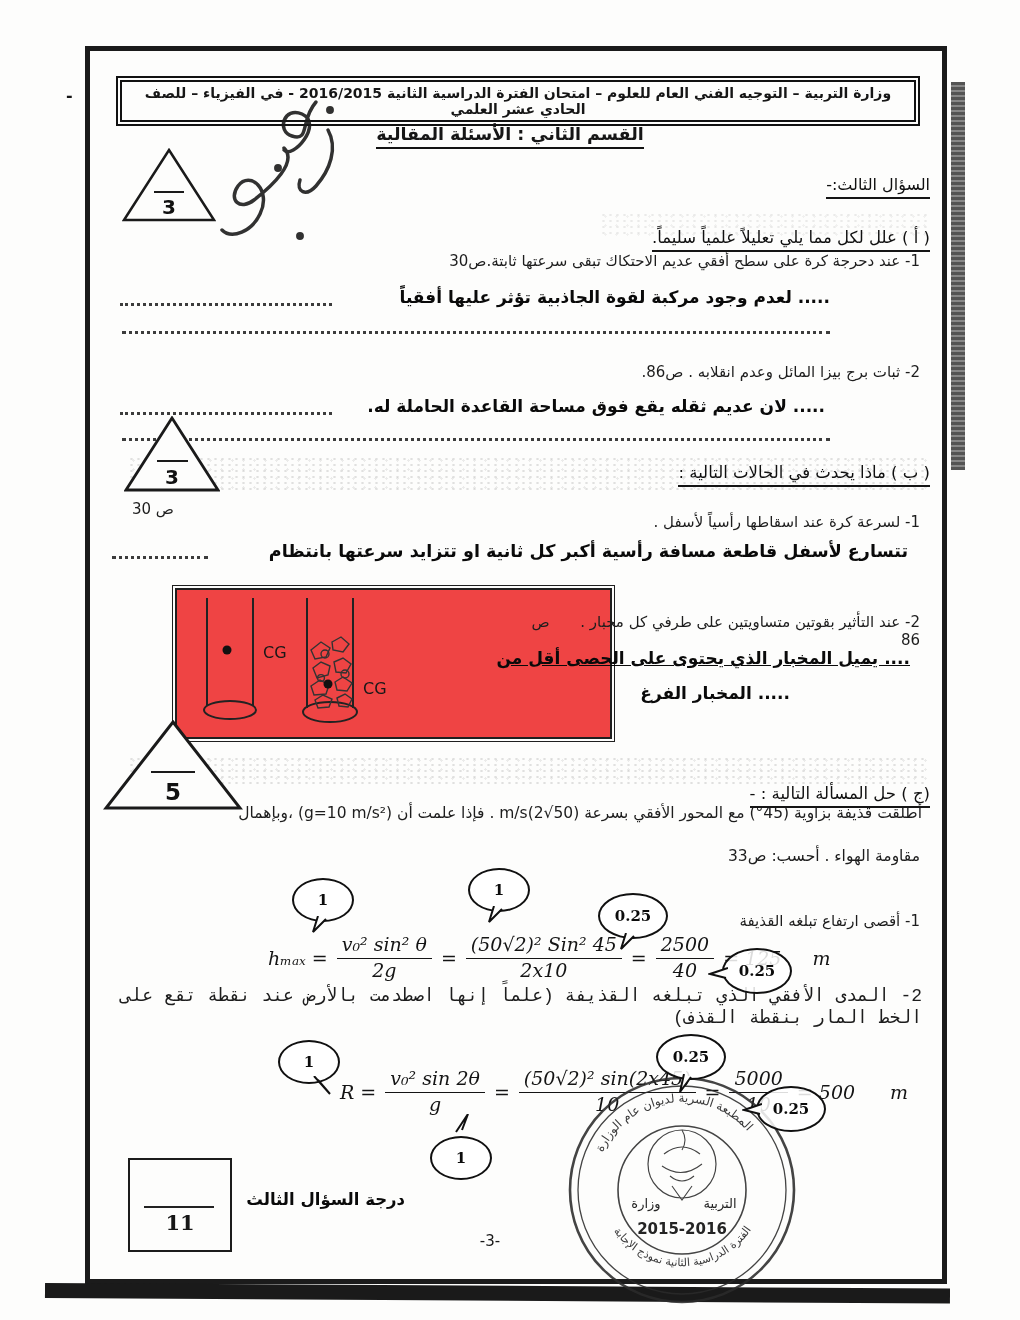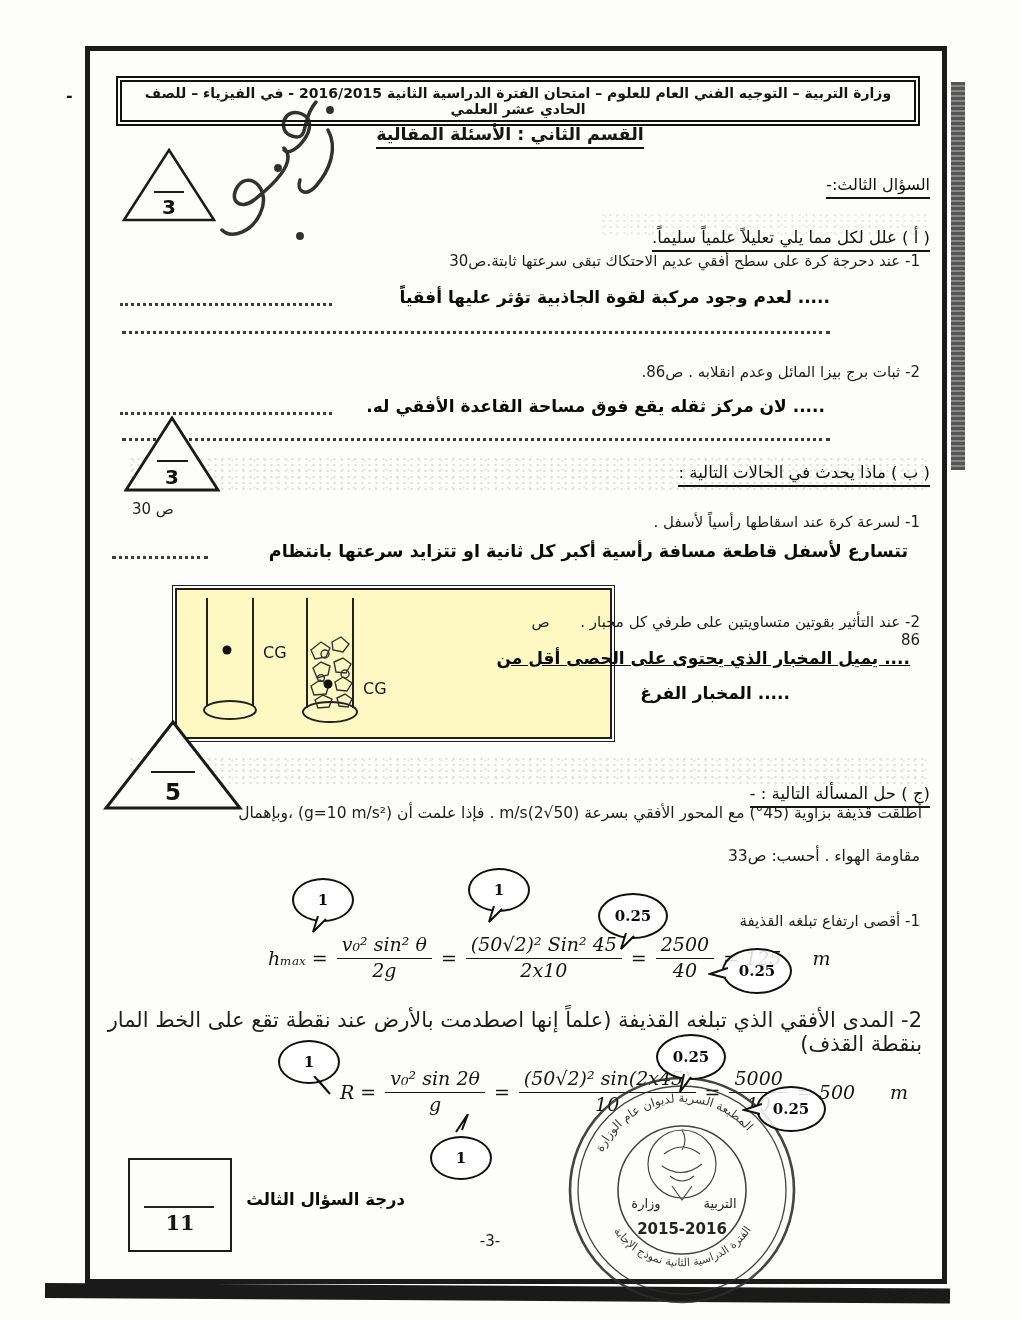--- a/index.html
+++ b/index.html
@@ -78,42 +78,42 @@
 
   <div class="abs rtl item" style="right:100px;top:252px;width:600px;">1- عند دحرجة كرة على سطح أفقي عديم الاحتكاك تبقى سرعتها ثابتة.ص30</div>
 
   <div class="abs rtl ans" style="right:190px;top:287px;">..... لعدم وجود مركبة لقوة الجاذبية تؤثر عليها أفقياً</div>
   <div class="abs dotline" style="left:120px;top:303px;width:212px;"></div>
 
   <div class="abs dotline" style="left:122px;top:331px;width:708px;"></div>
 
   <div class="abs rtl item" style="right:100px;top:363px;width:600px;">2- ثبات برج بيزا المائل وعدم انقلابه . ص86.</div>
 
-  <div class="abs rtl ans" style="right:195px;top:396px;">..... لان مركز ثقله يقع فوق مساحة القاعدة الأفقي له.</div>
+  <div class="abs rtl ans" style="right:195px;top:396px;">..... لان عديم ثقله يقع فوق مساحة القاعدة الحاملة له.</div>
   <div class="abs dotline" style="left:120px;top:412px;width:212px;"></div>
 
   <div class="abs dotline" style="left:122px;top:438px;width:708px;"></div>
 
   <svg class="abs" style="left:124px;top:416px;z-index:3;" width="96" height="78" viewBox="0 0 96 78">
     <polygon points="48,2 94,74 2,74" fill="#fdfdfc" stroke="#1a1a1a" stroke-width="2.8"></polygon>
     <line x1="33" y1="45" x2="64" y2="45" stroke="#1a1a1a" stroke-width="2"></line>
     <text x="48" y="68" text-anchor="middle" font-size="20" font-weight="bold" fill="#111">3</text>
   </svg>
   <div class="abs rtl item" style="left:132px;top:500px;font-size:15px;">ص 30</div>
 
   <div class="abs rtl" style="right:90px;top:463px;z-index:2;">
     <span class="head">( ب ) ماذا يحدث في الحالات التالية :</span>
   </div>
 
   <div class="abs rtl item" style="right:100px;top:513px;width:420px;">1- لسرعة كرة عند اسقاطها رأسياً لأسفل .</div>
 
   <div class="abs rtl ans" style="right:112px;top:541px;font-size:17.5px;text-align:right;">تتسارع لأسفل قاطعة مسافة رأسية أكبر كل ثانية او تتزايد سرعتها بانتظام</div>
   <div class="abs dotline" style="left:112px;top:556px;width:96px;"></div>
 
-  <div class="abs" style="left:175px;top:588px;width:433px;height:147px;border:2px solid #1f1f1f;outline:1.5px solid #1f1f1f;outline-offset:2px;background:#fef9c3;">
+  <div class="abs" style="left:175px;top:588px;width:433px;height:147px;border:2px solid #1f1f1f;outline:1.5px solid #1f1f1f;outline-offset:2px;background:#ef4444;">
     <svg width="433" height="147" viewBox="0 0 433 147">
 
       <line x1="30" y1="8" x2="30" y2="116" stroke="#222" stroke-width="2"></line>
       <line x1="76" y1="8" x2="76" y2="116" stroke="#222" stroke-width="2"></line>
       <ellipse cx="53" cy="120" rx="26" ry="9" fill="none" stroke="#222" stroke-width="2"></ellipse>
       <circle cx="50" cy="60" r="4.5" fill="#111"></circle>
       <text x="86" y="68" font-size="16" fill="#181818" font-family="DejaVu Serif, serif">CG</text>
 
       <line x1="130" y1="8" x2="130" y2="118" stroke="#222" stroke-width="2"></line>
       <line x1="176" y1="8" x2="176" y2="118" stroke="#222" stroke-width="2"></line>
@@ -205,21 +205,21 @@
       </span>
     <span>=</span>
     <span class="frac">
         <span class="num">2500</span>
         <span class="den">40</span>
       </span>
     <span>= 125</span>
     <span style="margin-left:22px;">m</span>
   </div>
 
-  <div class="abs rtl item" style="right:98px;top:1008px;width:815px;font-size:21px;">2- المدى الأفقي الذي تبلغه القذيفة (علماً إنها اصطدمت بالأرض عند نقطة تقع على الخط المار بنقطة القذف)</div>
+  <div class="abs rtl item" style="right:98px;top:984px;width:815px;font-size:18px;font-family:Liberation Mono, monospace;">2- المدى الأفقي الذي تبلغه القذيفة (علماً إنها اصطدمت بالأرض عند نقطة تقع على الخط المار بنقطة القذف)</div>
 
   <div class="abs bubble" style="left:278px;top:1040px;width:58px;height:56px;">
     <div class="oval" style="width:58px;height:40px;">
         <span>1</span>
       </div>
     <svg class="tailsvg" style="left:32px;top:36px;" width="22" height="22">
         <path d="M4,0 L20,18 L8,4" fill="#fdfdfc" stroke="#101010" stroke-width="2"></path>
       </svg>
   </div>
   <div class="abs bubble" style="left:656px;top:1034px;width:66px;height:58px;">

